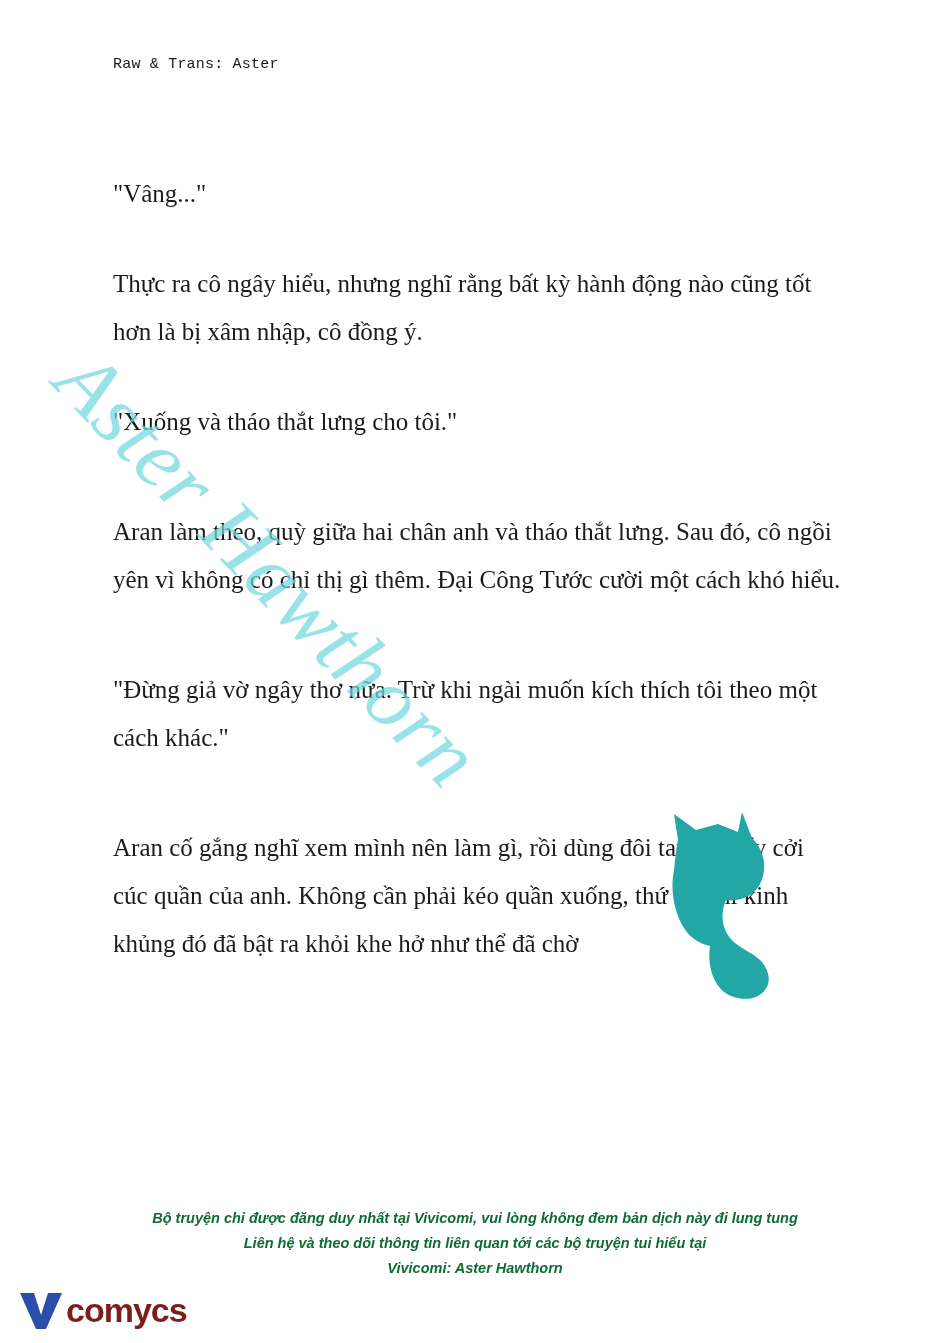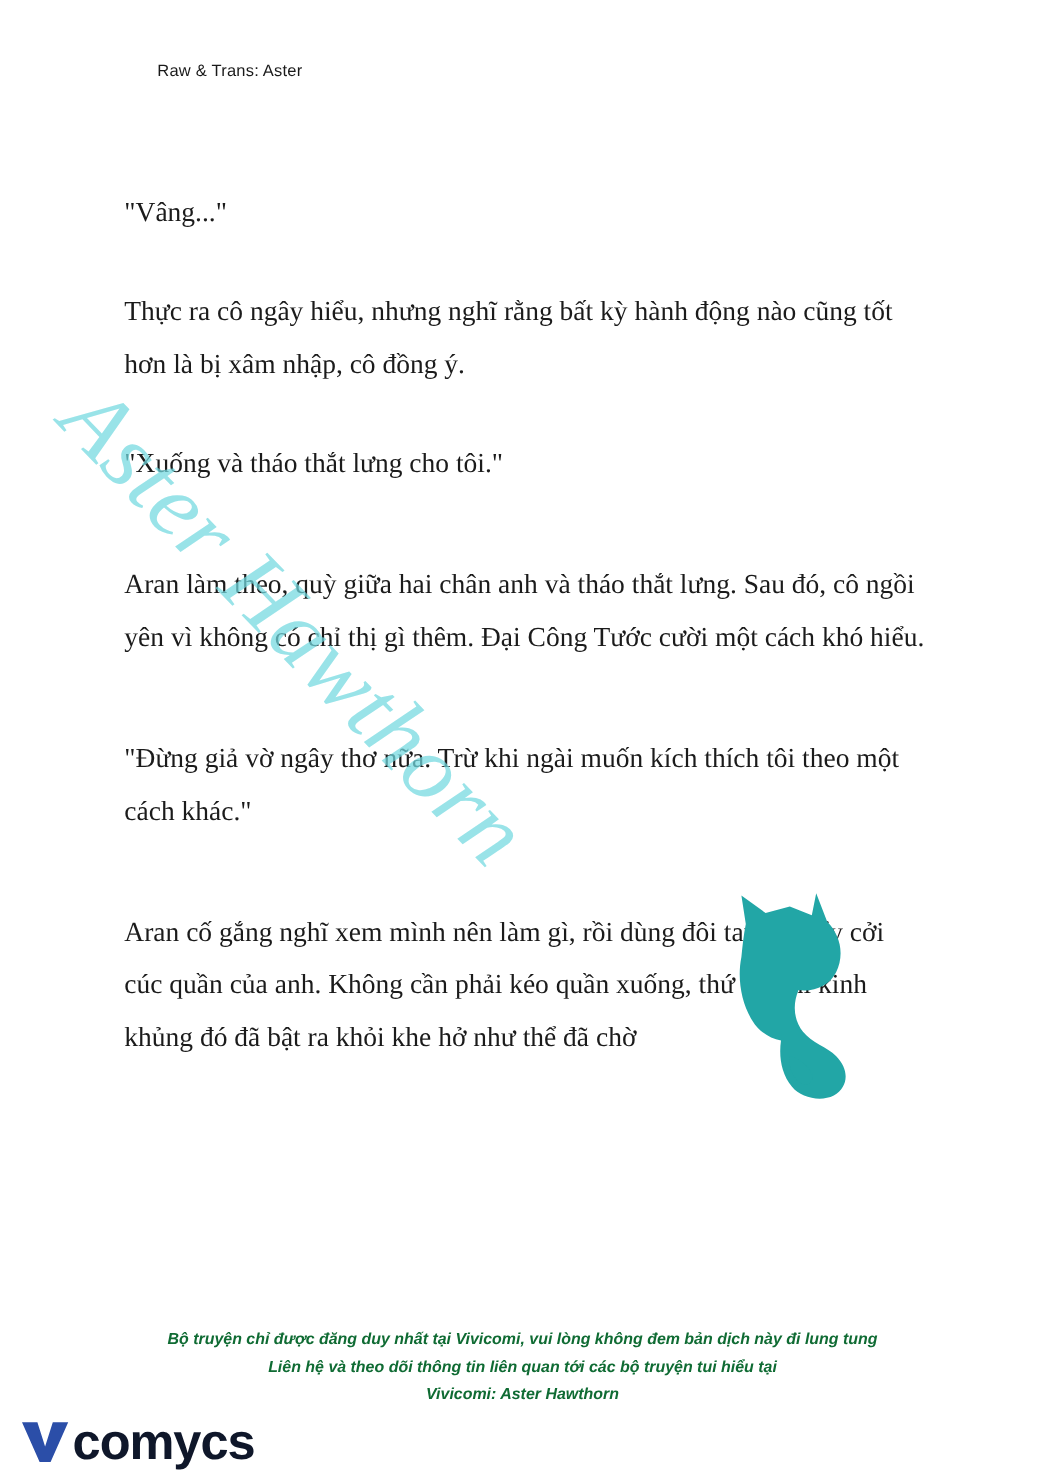--- a/index.html
+++ b/index.html
@@ -15,25 +15,24 @@
     width: 950px;
     height: 1343px;
     background: #ffffff;
     overflow: hidden;
   }
 
   .header-credit {
     position: absolute;
     left: 113px;
     top: 56px;
-    font-family: Liberation Sans, sans-serif;
+    font-family: Liberation Mono, monospace;
     font-size: 15px;
     color: #1a1a1a;
     letter-spacing: 0.2px;
-    margin-left: 30px;
   }
 
   .content {
     position: absolute;
     left: 113px;
     top: 170px;
     width: 730px;
   }
 
   .para {
@@ -103,22 +102,22 @@
     position: absolute;
     left: 18px;
     top: 1288px;
     height: 44px;
     display: flex;
     align-items: center;
   }
   .brand-text {
     font-family: "Liberation Sans", sans-serif;
     font-weight: bold;
-    font-size: 46px;
-    color: #0f172a;
+    font-size: 34px;
+    color: #7f1d1d;
     letter-spacing: -1px;
     line-height: 1;
     margin-left: 2px;
   }
 </style>
 </head>
 <body>
 
 <div class="page">
 

